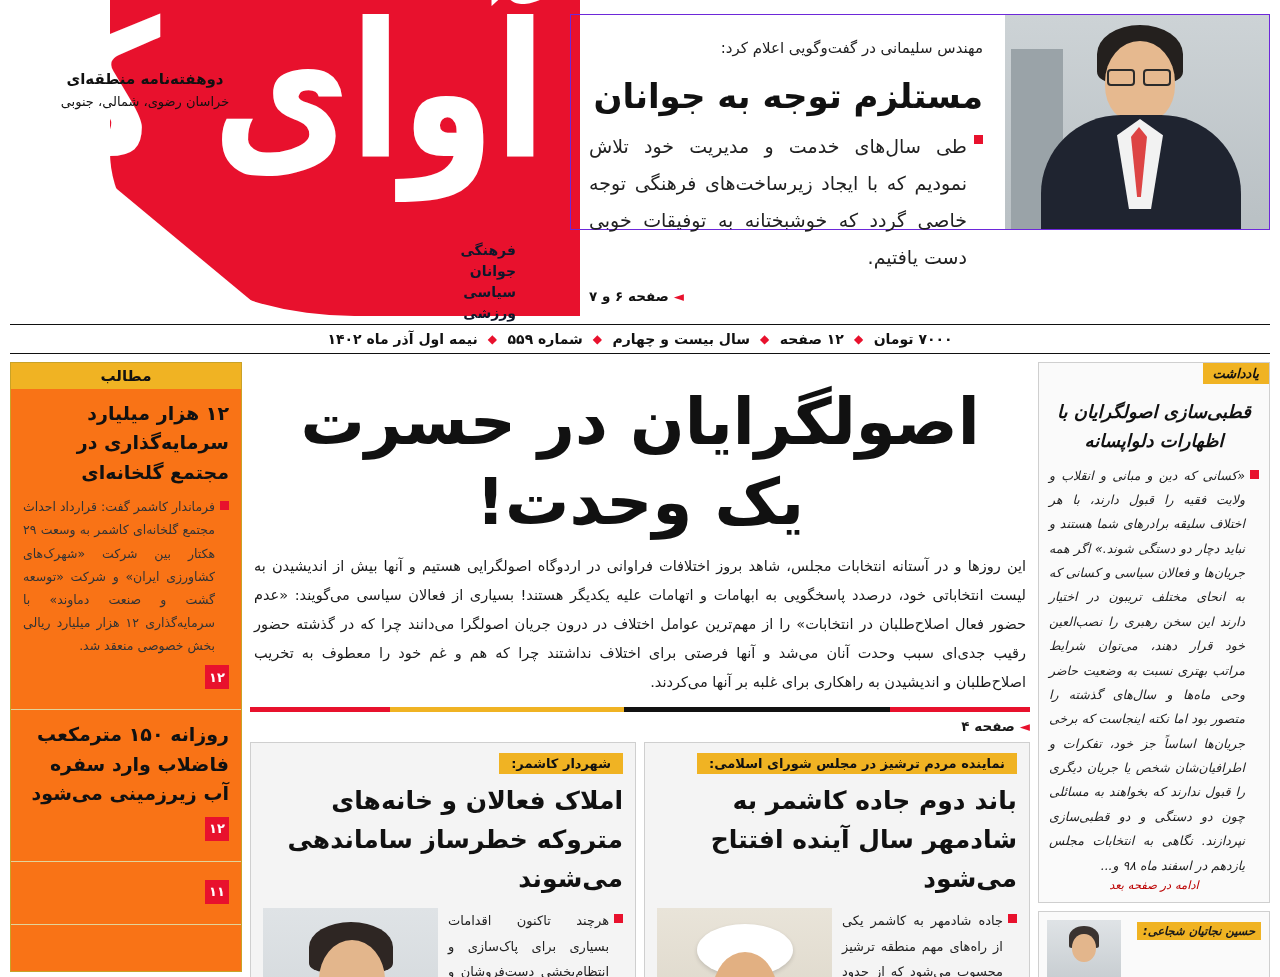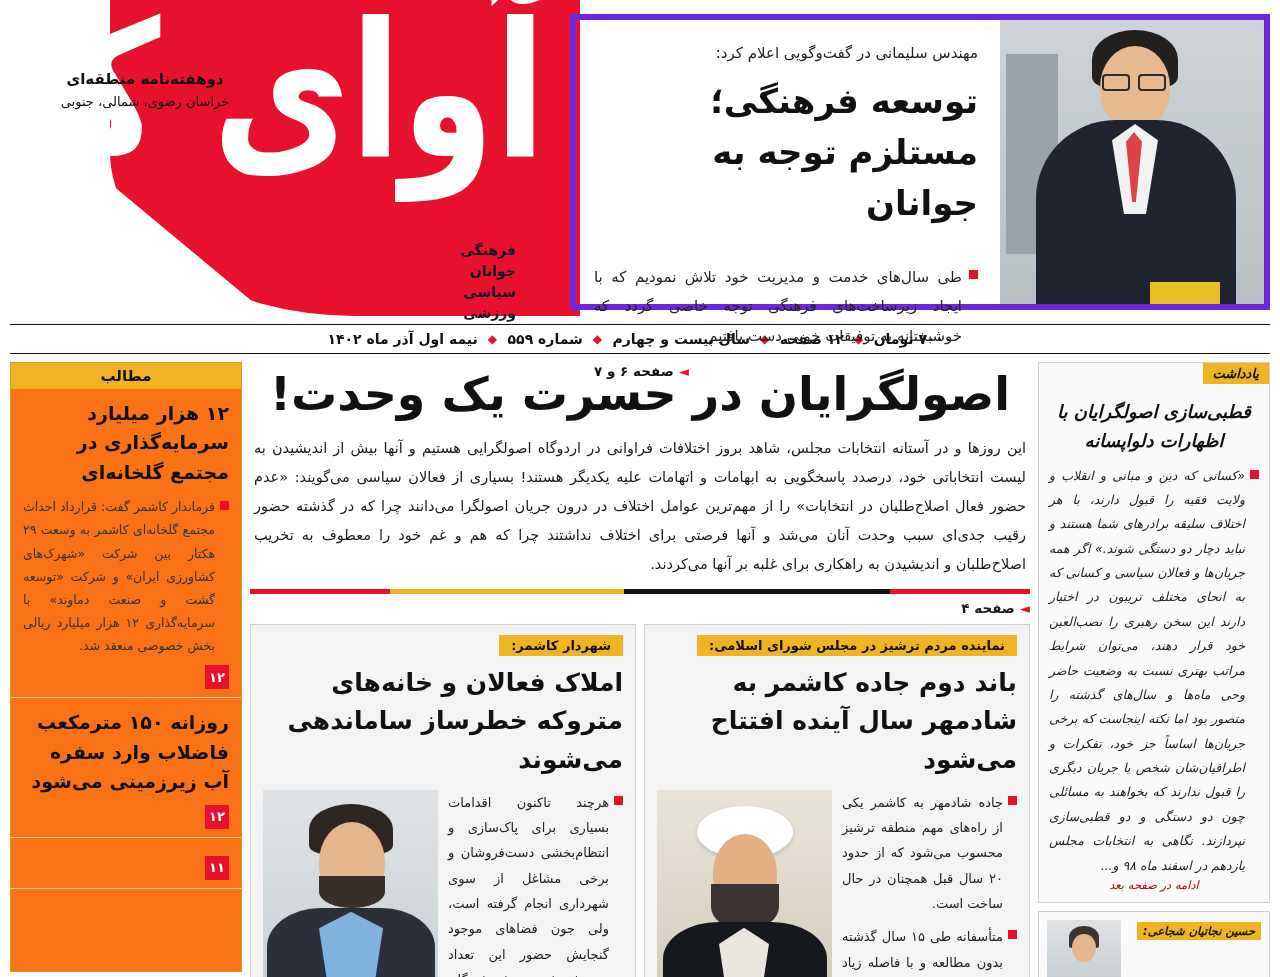--- a/index.html
+++ b/index.html
@@ -33,25 +33,25 @@
     white-space:nowrap;
   }
   .kicker-zone { position:absolute; right:300px; top:62px; width:250px; text-align:center; }
   .kicker-zone .k1 { font-size:15px; font-weight:bold; letter-spacing:1px; color:#111; }
   .kicker-zone .k2 { font-size:13px; color:#111; margin-top:6px; letter-spacing:1px;}
   .cat-list { position:absolute; right:8px; top:218px; width:90px; }
   .cat-list li { list-style:none; font-size:14px; font-weight:bold; color:#0f172a; margin-bottom:5px; display:flex; align-items:center; gap:6px; justify-content:flex-start;}
   .cat-dot { width:7px; height:7px; border-radius:50%; background:#e8112d; display:inline-block; }
 
   
-  .lead-box { position:relative; width:700px; height:296px; border:6px solid #6d28d9; display:flex; flex-direction:row-reverse; margin-top:6px;justify-content:space-between; }
+  .lead-box { position:relative; width:700px; height:216px; border:1px solid #6d28d9; display:flex; flex-direction:row-reverse; margin-top:6px;justify-content:space-between; }
   .lead-text { flex:1; padding:24px 22px 14px 18px; }
   .lead-eyebrow { font-size:15px; color:#222; margin-bottom:14px; text-align:right; font-weight:500;}
   .lead-title { font-size:34px; font-weight:bold; line-height:1.5; color:#111; text-align:right; letter-spacing:-1px;}
-  .lead-body { margin-top:34px; font-size:15px; line-height:1.95; color:#222; text-align:justify; position:relative; padding-right:16px;}
+  .lead-body { margin-top:6px; font-size:19px; line-height:1.95; color:#222; text-align:justify; position:relative; padding-right:16px;}
   .sq { position:absolute; right:0; top:7px; width:9px; height:9px; background:#e8112d; }
   .lead-page { margin-top:12px; text-align:left; font-size:13.5px; font-weight:bold; color:#111; }
   .lead-page .tri { color:#e8112d; }
   .lead-photo { width:264px; height:100%; overflow:hidden; position:relative; background:#d8d8d8; }
 
   
   .ph { position:absolute; inset:0; }
   .ph .bg { position:absolute; inset:0; }
   .ph .head { position:absolute; border-radius:50% 50% 45% 45%; background:#e6b98f; }
   .ph .hair { position:absolute; border-radius:50% 50% 20% 20%; background:#24201e; }
@@ -75,25 +75,25 @@
 
   
   .matlab { border:1px solid #c9a227; background:#f97316; height:100%; position:relative; }
   .matlab-head { background:#f0b323; text-align:center; font-size:15px; font-weight:bold; padding:4px 0; color:#111; letter-spacing:4px;}
   .m-item { padding:10px 12px 8px; border-bottom:1px solid #e2d49a; }
   .m-title { font-size:19px; font-weight:bold; line-height:1.55; color:#111; text-align:right; }
   .m-body { font-size:12.5px; line-height:1.85; color:#333; text-align:justify; margin-top:8px; position:relative; padding-right:14px;}
   .m-body .sq { top:6px; }
   .pg-badge {
     width:24px; height:24px; background:#e8112d; color:#fff; font-size:13px; font-weight:bold;
-    display:flex; align-items:center; justify-content:center; margin:8px 0 0 auto;
-  }
-
-  
-  .lead-headline { font-size:46px; font-weight:bold; text-align:center; color:#111; letter-spacing:-2px; line-height:1.25; padding:4px 0 10px;}
+    display:flex; align-items:center; justify-content:center; margin:8px 0 12px auto;
+  }
+
+  
+  .lead-headline { font-size:64px; font-weight:bold; text-align:center; color:#111; letter-spacing:-2px; line-height:1.25; padding:4px 0 10px;margin-top:16px;}
   .lead-sub { font-size:14.5px; line-height:2.0; text-align:justify; color:#1a1a1a; padding:0 4px; }
   .rule-multi { height:5px; margin:10px 0 6px; display:flex; }
   .rule-multi i { display:block; height:100%; }
   .sub-page { text-align:right; font-size:13.5px; font-weight:bold; margin-bottom:8px; }
   .sub-page .tri { color:#e8112d; }
 
   .two-cards { display:flex; gap:8px; height:412px; }
   .card { flex:1; border:1px solid #cfcfcf; background:#f4f4f4; position:relative; padding:10px 12px 10px; }
   .card-tag {
     display:inline-block; background:#f0b323; color:#111; font-size:13px; font-weight:bold;
@@ -157,21 +157,20 @@
         <li>
             <span class="cat-dot"></span>
             <span>ورزشی</span>
           </li>
       </ul>
     </div>
 
     <div class="lead-box">
       <div class="lead-text">
         <div class="lead-eyebrow">مهندس سلیمانی در گفت‌وگویی اعلام کرد:</div>
-        <div class="lead-title">توسعه فرهنگی؛</div>
         <div class="lead-title">مستلزم توجه به جوانان</div>
         <div class="lead-body">
           <span class="sq"></span>
           <span>طی سال‌های خدمت و مدیریت خود تلاش نمودیم که با ایجاد زیرساخت‌های فرهنگی توجه خاصی گردد که خوشبختانه به توفیقات خوبی دست یافتیم.</span>
         </div>
         <div class="lead-page">
           <span class="tri">◄</span>
           <span>صفحه ۶ و ۷</span>
         </div>
       </div>

